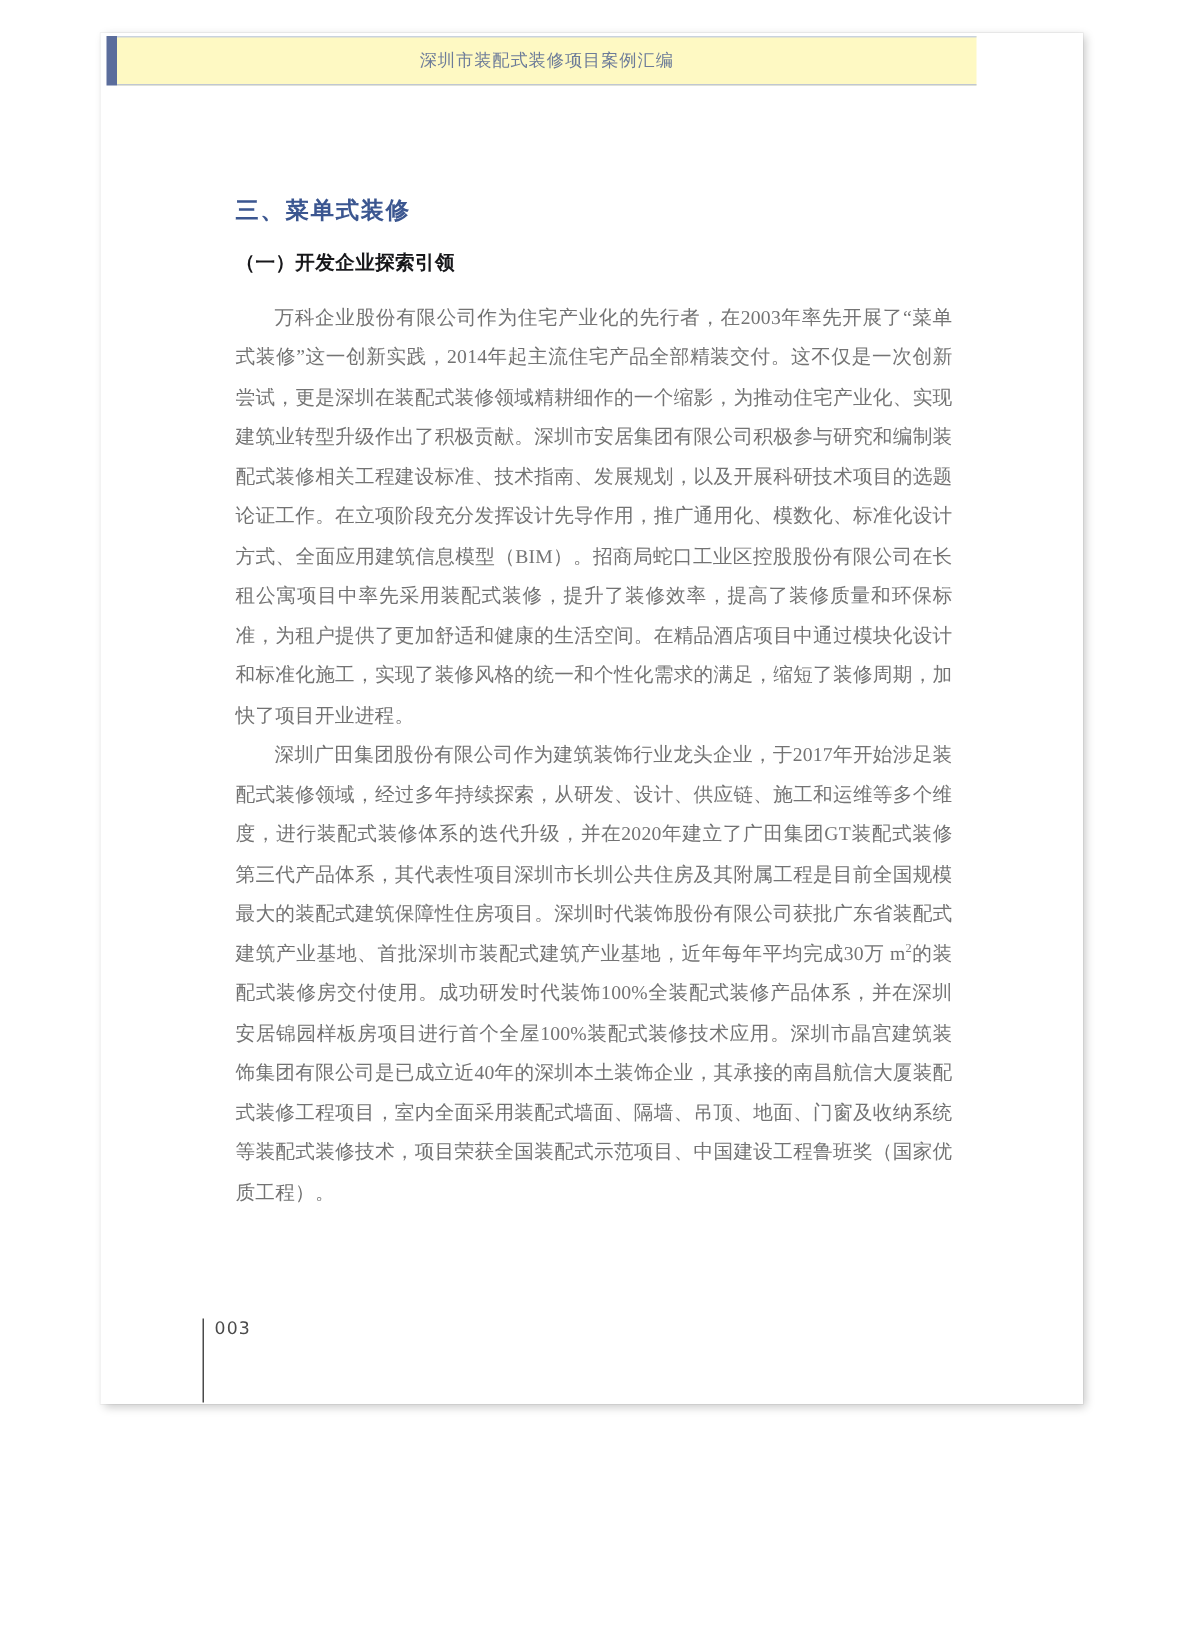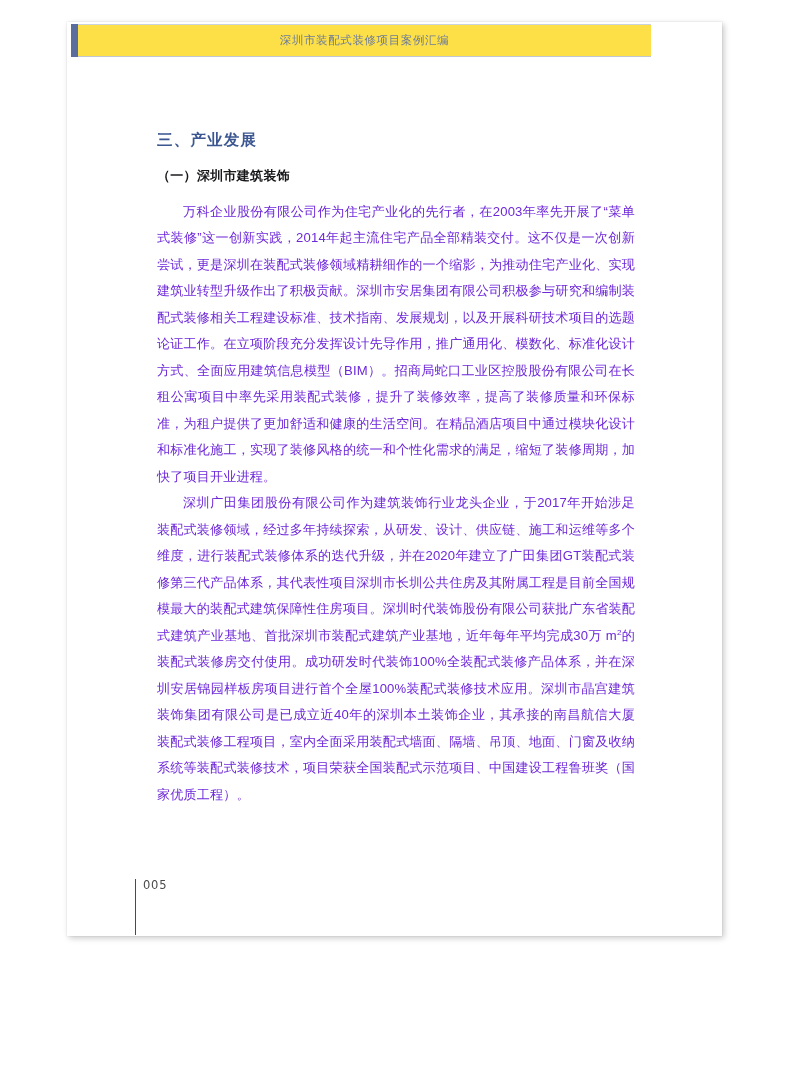--- a/index.html
+++ b/index.html
@@ -37,21 +37,21 @@
   }
   .header-bar {
     width: 7px;
     background: #5b6d9c;
     flex: 0 0 auto;
   }
   .header-box {
     flex: 1 1 auto;
     border-top: 1px solid #c9d2dd;
     border-bottom: 1px solid #c0c7d2;
-    background: #fde047;
+    background: #fef9c3;
     display: flex;
     align-items: center;
     justify-content: center;
   }
   .header-title {
     font-family: "DejaVu Sans", sans-serif;
     font-size: 11.5px;
     color: #6d7c99;
     letter-spacing: 0.6px;
     white-space: nowrap;
@@ -82,23 +82,23 @@
     color: #17171a;
     letter-spacing: 0.3px;
     margin: 0 0 13px 0;
     line-height: 1.5;
   }
   .sub-heading.spaced-top {
     margin-top: 24px;
   }
 
   p.body-par {
-    font-family: Liberation Sans, sans-serif;
+    font-family: Liberation Serif, serif;
     font-size: 13.1px;
-    color: #6d28d9;
+    color: #737373;
     line-height: 26.5px;
     margin: 0;
     text-align: justify;
     text-justify: inter-character;
     text-indent: 26px;
     letter-spacing: 0.15px;
   }
   p.body-par + p.body-par {
     margin-top: 0;
   }
@@ -143,28 +143,28 @@
 
 <div class="running-header">
   <div class="header-bar"></div>
   <div class="header-box">
     <span class="header-title">深圳市装配式装修项目案例汇编</span>
   </div>
 </div>
 
 <div class="content">
 
-  <h2 class="section-heading">三、产业发展</h2>
+  <h2 class="section-heading">三、菜单式装修</h2>
 
-  <h3 class="sub-heading">（一）深圳市建筑装饰</h3>
+  <h3 class="sub-heading">（一）开发企业探索引领</h3>
 
   <p class="body-par">万科企业股份有限公司作为住宅产业化的先行者，在2003年率先开展了“菜单式装修”这一创新实践，2014年起主流住宅产品全部精装交付。这不仅是一次创新尝试，更是深圳在装配式装修领域精耕细作的一个缩影，为推动住宅产业化、实现建筑业转型升级作出了积极贡献。深圳市安居集团有限公司积极参与研究和编制装配式装修相关工程建设标准、技术指南、发展规划，以及开展科研技术项目的选题论证工作。在立项阶段充分发挥设计先导作用，推广通用化、模数化、标准化设计方式、全面应用建筑信息模型（BIM）。招商局蛇口工业区控股股份有限公司在长租公寓项目中率先采用装配式装修，提升了装修效率，提高了装修质量和环保标准，为租户提供了更加舒适和健康的生活空间。在精品酒店项目中通过模块化设计和标准化施工，实现了装修风格的统一和个性化需求的满足，缩短了装修周期，加快了项目开业进程。</p>
 
 
   <p class="body-par"><span>深圳广田集团股份有限公司作为建筑装饰行业龙头企业，于2017年开始涉足装配式装修领域，经过多年持续探索，从研发、设计、供应链、施工和运维等多个维度，进行装配式装修体系的迭代升级，并在2020年建立了广田集团GT装配式装修第三代产品体系，其代表性项目深圳市长圳公共住房及其附属工程是目前全国规模最大的装配式建筑保障性住房项目。深圳时代装饰股份有限公司获批广东省装配式建筑产业基地、首批深圳市装配式建筑产业基地，近年每年平均完成30万 m</span><sup class="sup-two">2</sup><span>的装配式装修房交付使用。成功研发时代装饰100%全装配式装修产品体系，并在深圳安居锦园样板房项目进行首个全屋100%装配式装修技术应用。深圳市晶宫建筑装饰集团有限公司是已成立近40年的深圳本土装饰企业，其承接的南昌航信大厦装配式装修工程项目，室内全面采用装配式墙面、隔墙、吊顶、地面、门窗及收纳系统等装配式装修技术，项目荣获全国装配式示范项目、中国建设工程鲁班奖（国家优质工程）。</span></p>
 
 
 </div>
 
 <div class="folio">
   <div class="folio-rule"></div>
-  <span class="folio-number">005</span>
+  <span class="folio-number">003</span>
 </div>
 
 </body></html>

